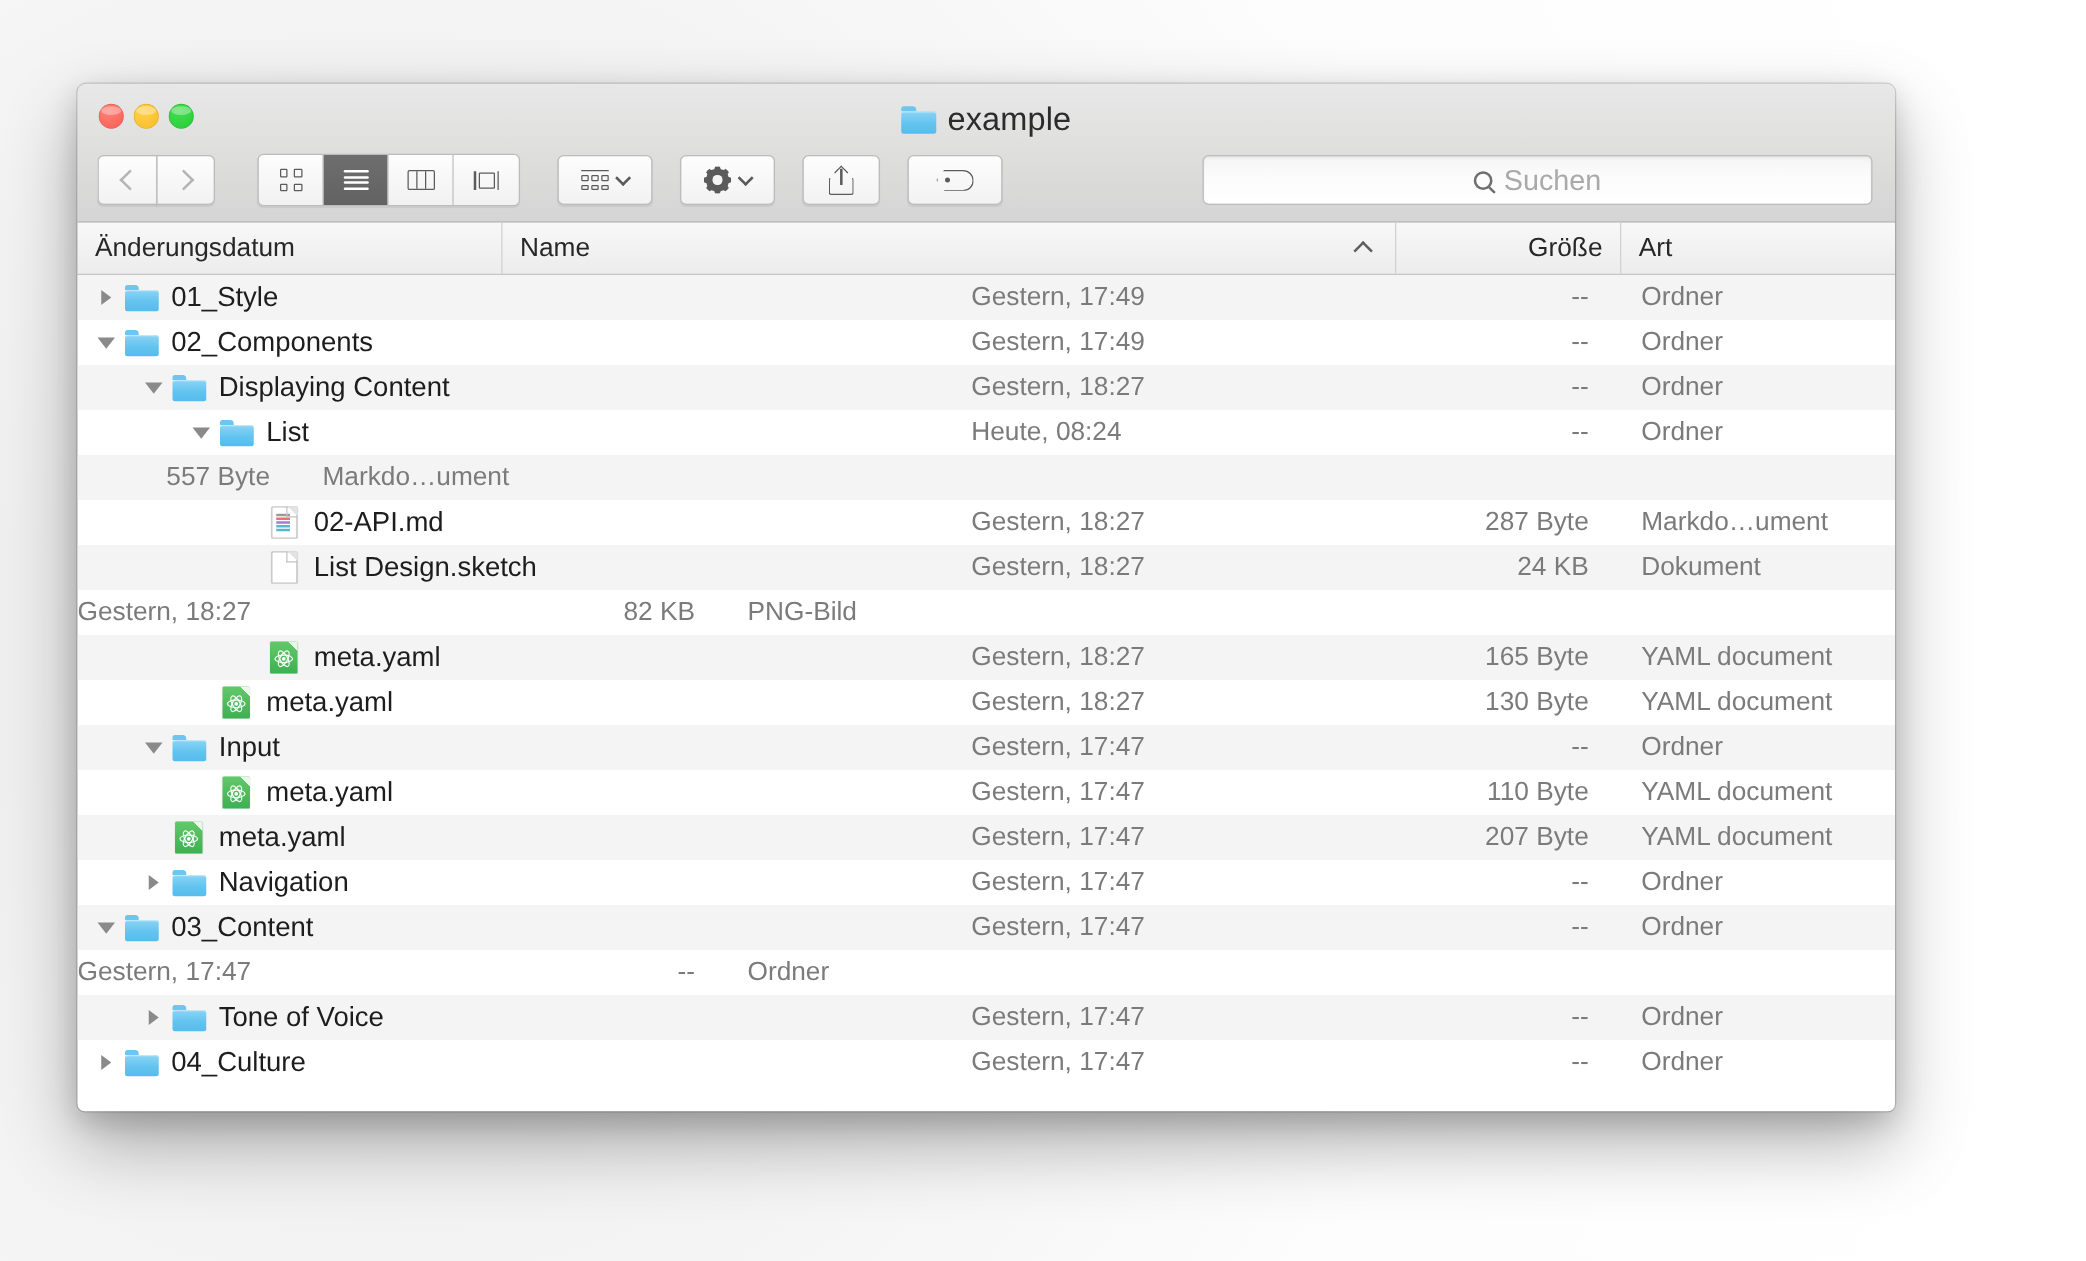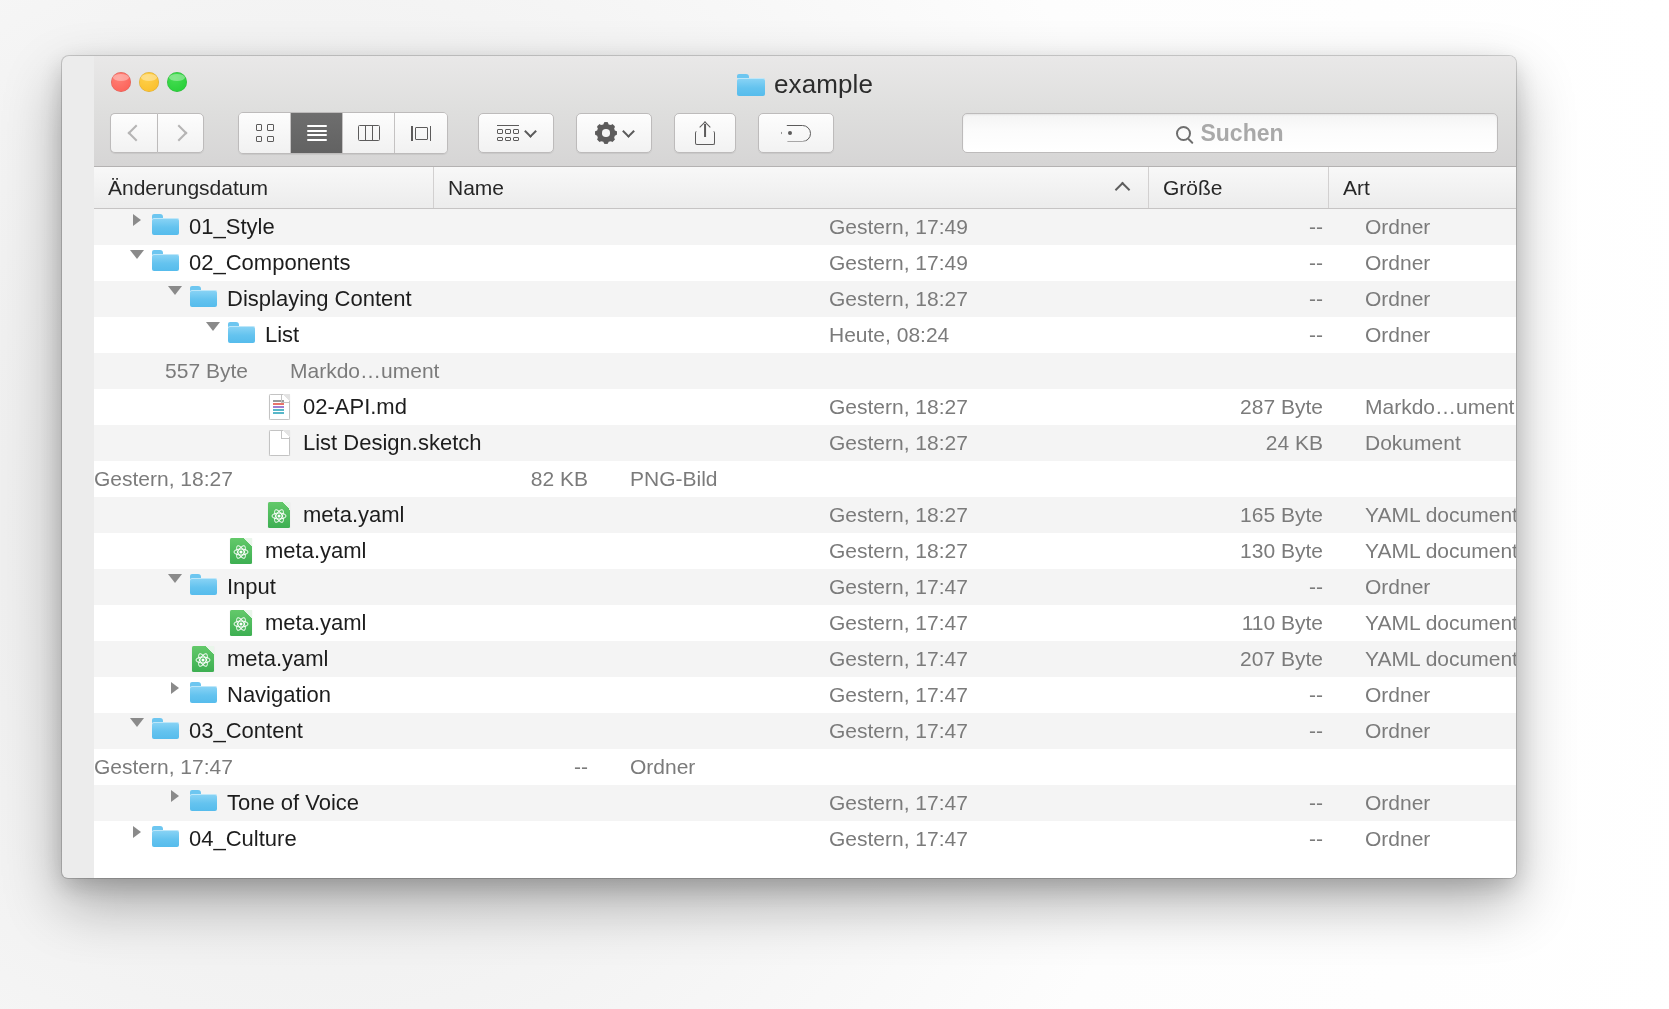--- a/index.html
+++ b/index.html
@@ -22,33 +22,32 @@
     width: 1669px;
     height: 1009px;
     background:
       radial-gradient(circle at 18% 52%, #e9e9e9 0%, #f3f3f3 34%, #fdfdfd 62%, #ffffff 100%);
   }
 
   
   .window {
     position: absolute;
     left: 62px;
-    top: 56px;
+    top: 67px;
     width: 1454px;
     height: 822px;
     border-radius: 7px 7px 6px 6px;
     background: #ececec;
     box-shadow:
       0 0 0 1px rgba(0,0,0,0.16),
       0 26px 58px rgba(0,0,0,0.30),
       0 8px 22px rgba(0,0,0,0.16);
     overflow: hidden;
     display: flex;
     flex-direction: column;
-    padding-left: 32px;
   }
 
   
   .chrome {
     position: relative;
     height: 111px;
     flex: 0 0 111px;
     background: linear-gradient(to bottom, #e9e8e8 0%, #dededd 52%, #d6d5d5 100%);
     border-bottom: 1px solid #b4b2b2;
   }
@@ -120,21 +119,20 @@
 
   .toolbar {
     position: absolute;
     left: 0; right: 0;
     top: 48px;
     height: 58px;
     display: flex;
     align-items: center;
     padding: 0 16px;
     gap: 0;
-    font-weight: bold;
   }
 
   .tb-btn {
     height: 40px;
     min-width: 47px;
     border-radius: 5px;
     background: linear-gradient(to bottom, #fdfdfd, #f2f2f2);
     border: 1px solid #bdbbbb;
     box-shadow: 0 1px 0 rgba(255,255,255,0.65) inset, 0 1px 1px rgba(0,0,0,0.07);
     display: flex;
@@ -268,21 +266,21 @@
     align-items: center;
     border-right: 1px solid #d2d0d0;
     padding: 0 14px;
     position: relative;
     cursor: default;
     overflow: hidden;
     white-space: nowrap;
   }
   .hcell.name   { width: 715px; justify-content: space-between; }
   .hcell.date   { width: 340px; }
-  .hcell.size   { width: 180px; }
+  .hcell.size   { width: 180px; justify-content: flex-end; }
   .hcell.kind   { flex: 1; border-right: none; }
   .sort-asc {
     width: 11px; height: 11px;
     border-left: 2.1px solid #5e5e5e;
     border-top: 2.1px solid #5e5e5e;
     transform: rotate(45deg);
     margin-right: 6px;
     margin-top: 4px;
   }
 
@@ -296,21 +294,21 @@
   .row {
     display: flex;
     align-items: center;
     height: 36px;
     font-size: 22px;
     color: #1d1d1d;
     cursor: default;
   }
   .row.alt { background: #f4f4f4; }
 
-  .cell-name { width: 715px; display: flex; align-items: flex-start; overflow: hidden; white-space: nowrap; margin-left: 20px; }
+  .cell-name { width: 715px; display: flex; align-items: center; overflow: hidden; white-space: nowrap; }
   .cell-date { width: 340px; color: #7b7b7b; font-size: 21px; padding-right: 14px; white-space: nowrap; }
   .cell-size { width: 180px; color: #7b7b7b; font-size: 21px; text-align: right; padding-right: 26px; white-space: nowrap; }
   .cell-kind { flex: 1; color: #7b7b7b; font-size: 21px; padding-left: 16px; white-space: nowrap; overflow: hidden; }
 
   .disclose {
     width: 26px;
     flex: none;
     display: flex;
     align-items: center;
     justify-content: center;

